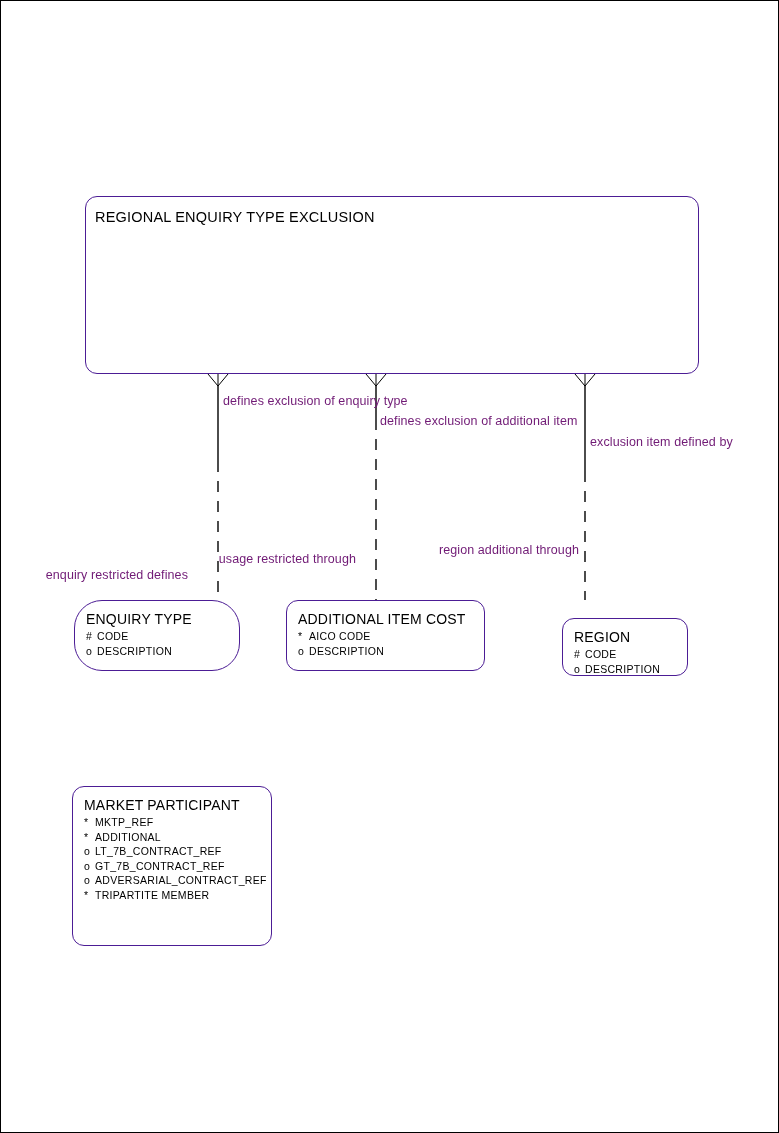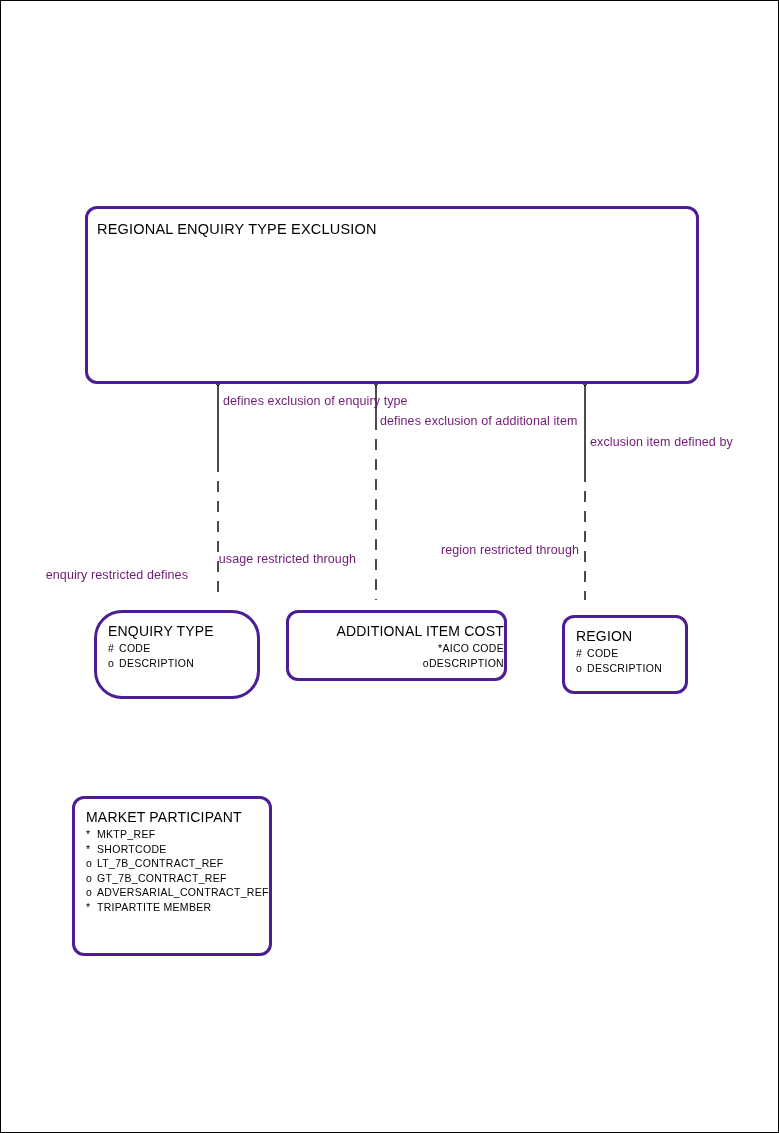--- a/index.html
+++ b/index.html
@@ -26,25 +26,24 @@
     top: 0;
     width: 779px;
     height: 1133px;
   }
   svg.canvas { pointer-events: none; }
 
   
   .entity {
     position: absolute;
     box-sizing: border-box;
-    border: 3px solid #4c1d95;
+    border: 1px solid #4c1d95;
     border-radius: 12px;
     background: #ffffff;
     overflow: hidden;
-    margin-top: 10px;
   }
   .entity-name {
     font-size: 14px;
     line-height: 16px;
     color: #000000;
     white-space: nowrap;
     letter-spacing: 0.2px;
   }
   .attr-list {
     margin: 0;
@@ -67,30 +66,30 @@
   #entity-regional {
     left: 84px;  top: 195px;
     width: 614px; height: 178px;
   }
   #entity-regional .entity-name {
     position: absolute; left: 9px; top: 12px;
     font-size: 14.5px;
   }
 
   #entity-enquiry-type {
-    left: 93px; top: 599px;
-    width: 166px; height: 89px; border-radius: 28px;
+    left: 73px; top: 599px;
+    width: 166px; height: 71px; border-radius: 28px;
   }
   #entity-additional-item {
     left: 285px; top: 599px;
-    width: 221px; height: 71px; text-align: right;
+    width: 199px; height: 71px;
   }
   #entity-region {
-    left: 561px; top: 604px;
-    width: 126px; height: 79px;
+    left: 561px; top: 617px;
+    width: 126px; height: 58px;
   }
   #entity-market-participant {
     left: 71px; top: 785px;
     width: 200px; height: 160px;
   }
   .entity .inner {
     position: absolute;
     left: 11px;
     top: 10px;
     right: 0;
@@ -166,34 +165,34 @@
         <li class="attr"><span class="marker">o</span><span>DESCRIPTION</span></li>
       </ul>
     </div>
   </div>
 
   <div class="entity" id="entity-market-participant">
     <div class="inner">
       <span class="entity-name">MARKET PARTICIPANT</span>
       <ul class="attr-list">
         <li class="attr"><span class="marker">*</span><span>MKTP_REF</span></li>
-        <li class="attr"><span class="marker">*</span><span>SHORTCODE</span></li>
+        <li class="attr"><span class="marker">*</span><span>ADDITIONAL</span></li>
         <li class="attr"><span class="marker">o</span><span>LT_7B_CONTRACT_REF</span></li>
         <li class="attr"><span class="marker">o</span><span>GT_7B_CONTRACT_REF</span></li>
         <li class="attr"><span class="marker">o</span><span>ADVERSARIAL_CONTRACT_REF</span></li>
         <li class="attr"><span class="marker">*</span><span>TRIPARTITE MEMBER</span></li>
       </ul>
     </div>
   </div>
 
   <div class="rel-label" style="left:222px; top:393px;">defines exclusion of enquiry type</div>
 
   <div class="rel-label" style="left:379px; top:413px;text-align:center;">defines exclusion of additional item</div>
 
   <div class="rel-label" style="left:589px; top:434px;">exclusion item defined by</div>
 
   <div class="rel-label right-align" style="left:0px; top:567px; width:187px;">enquiry restricted defines</div>
 
   <div class="rel-label right-align" style="left:152px; top:551px; width:203px;">usage restricted through</div>
 
-  <div class="rel-label right-align" style="left:380px; top:542px; width:198px;">region restricted through</div>
+  <div class="rel-label right-align" style="left:380px; top:542px; width:198px;">region additional through</div>
 
 </div>
 
 </body></html>

